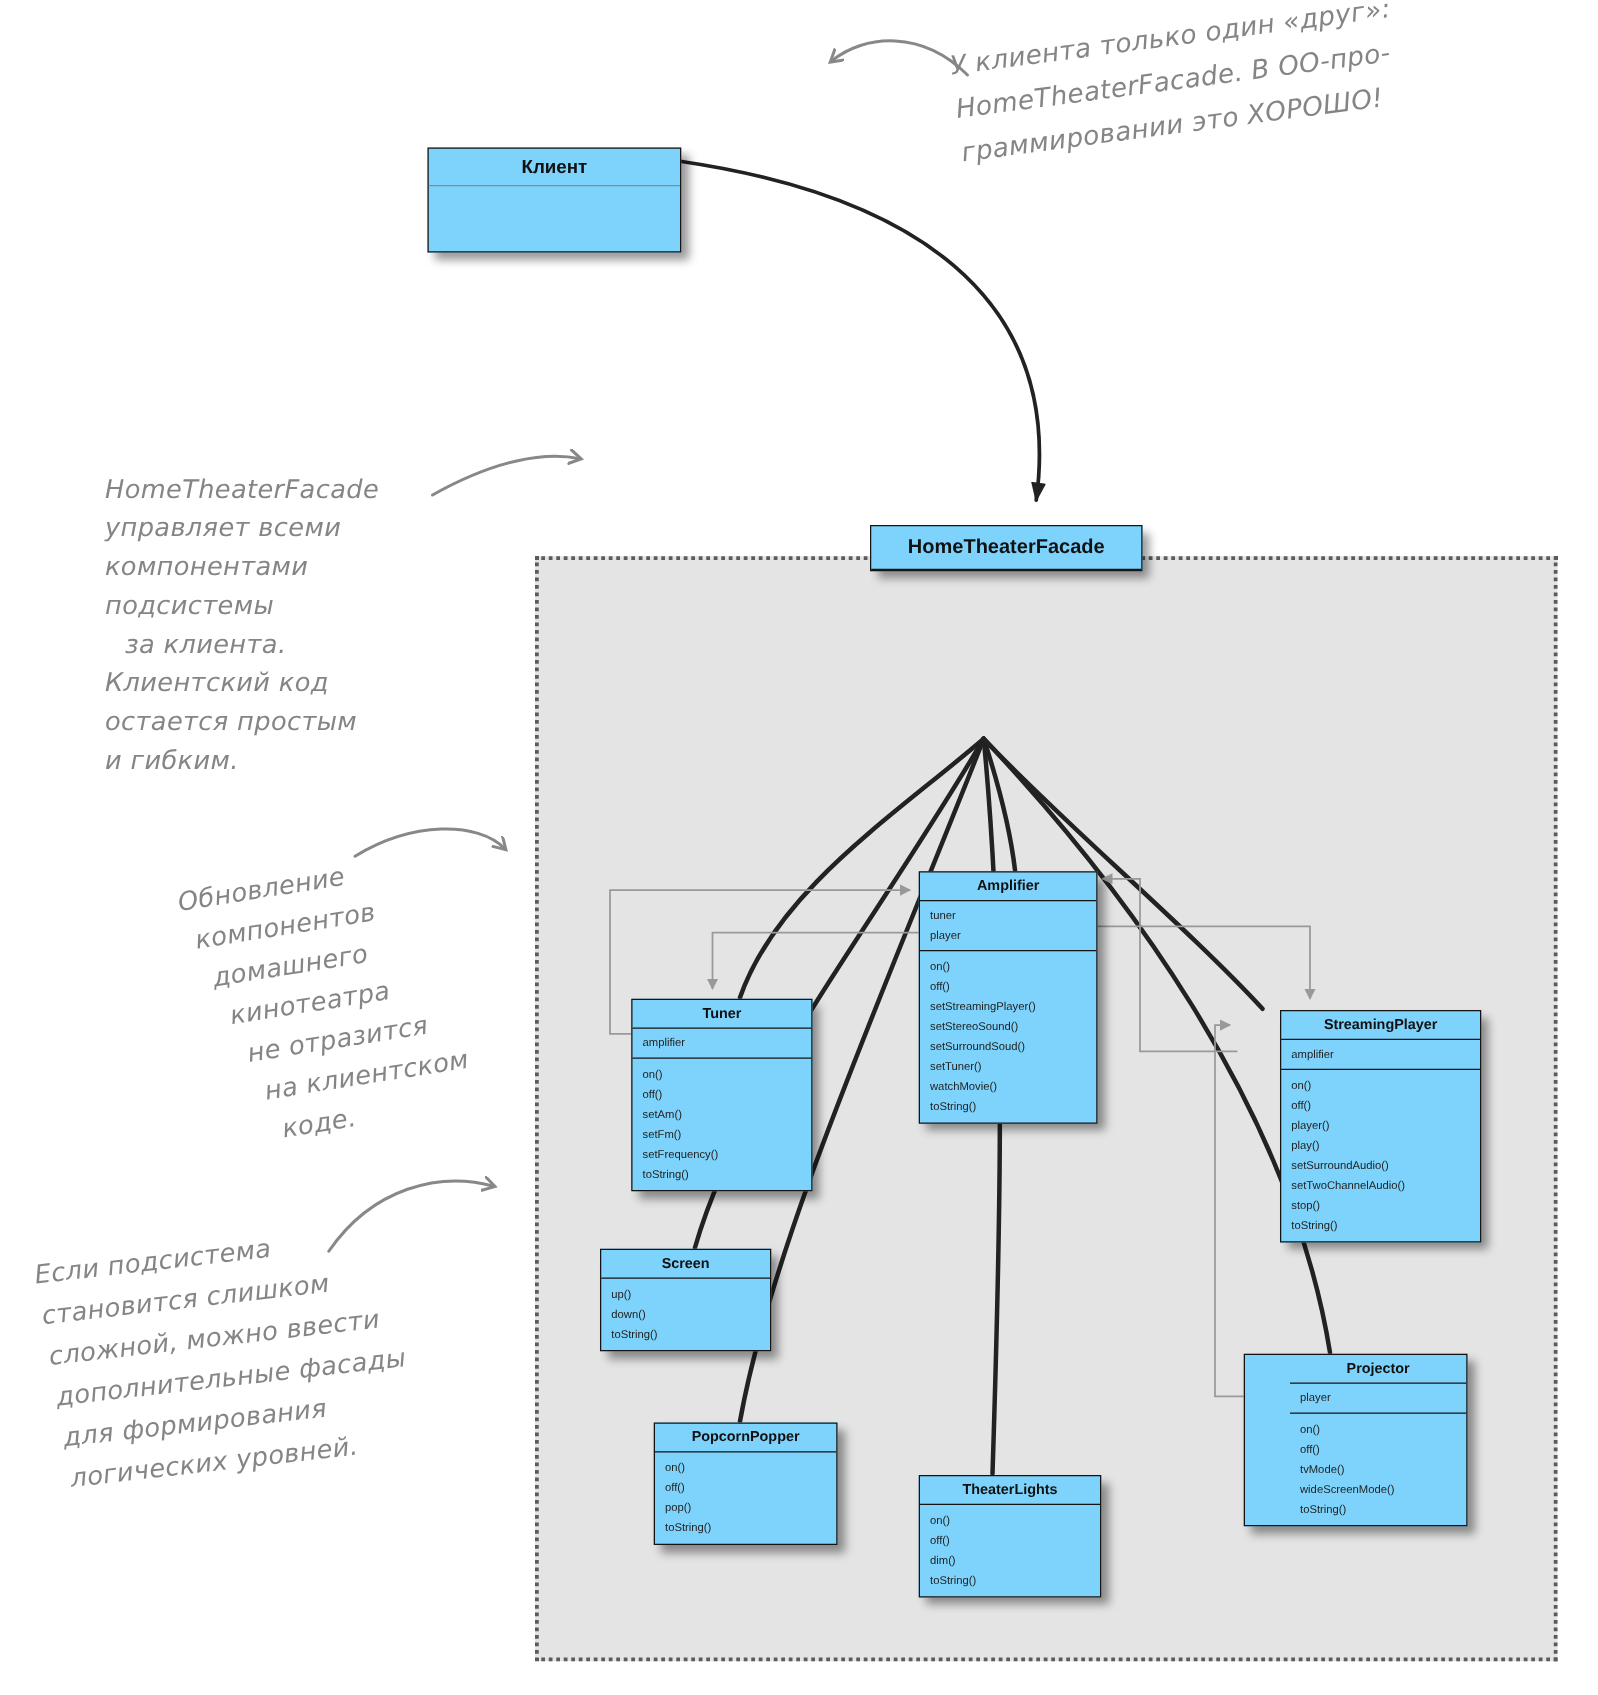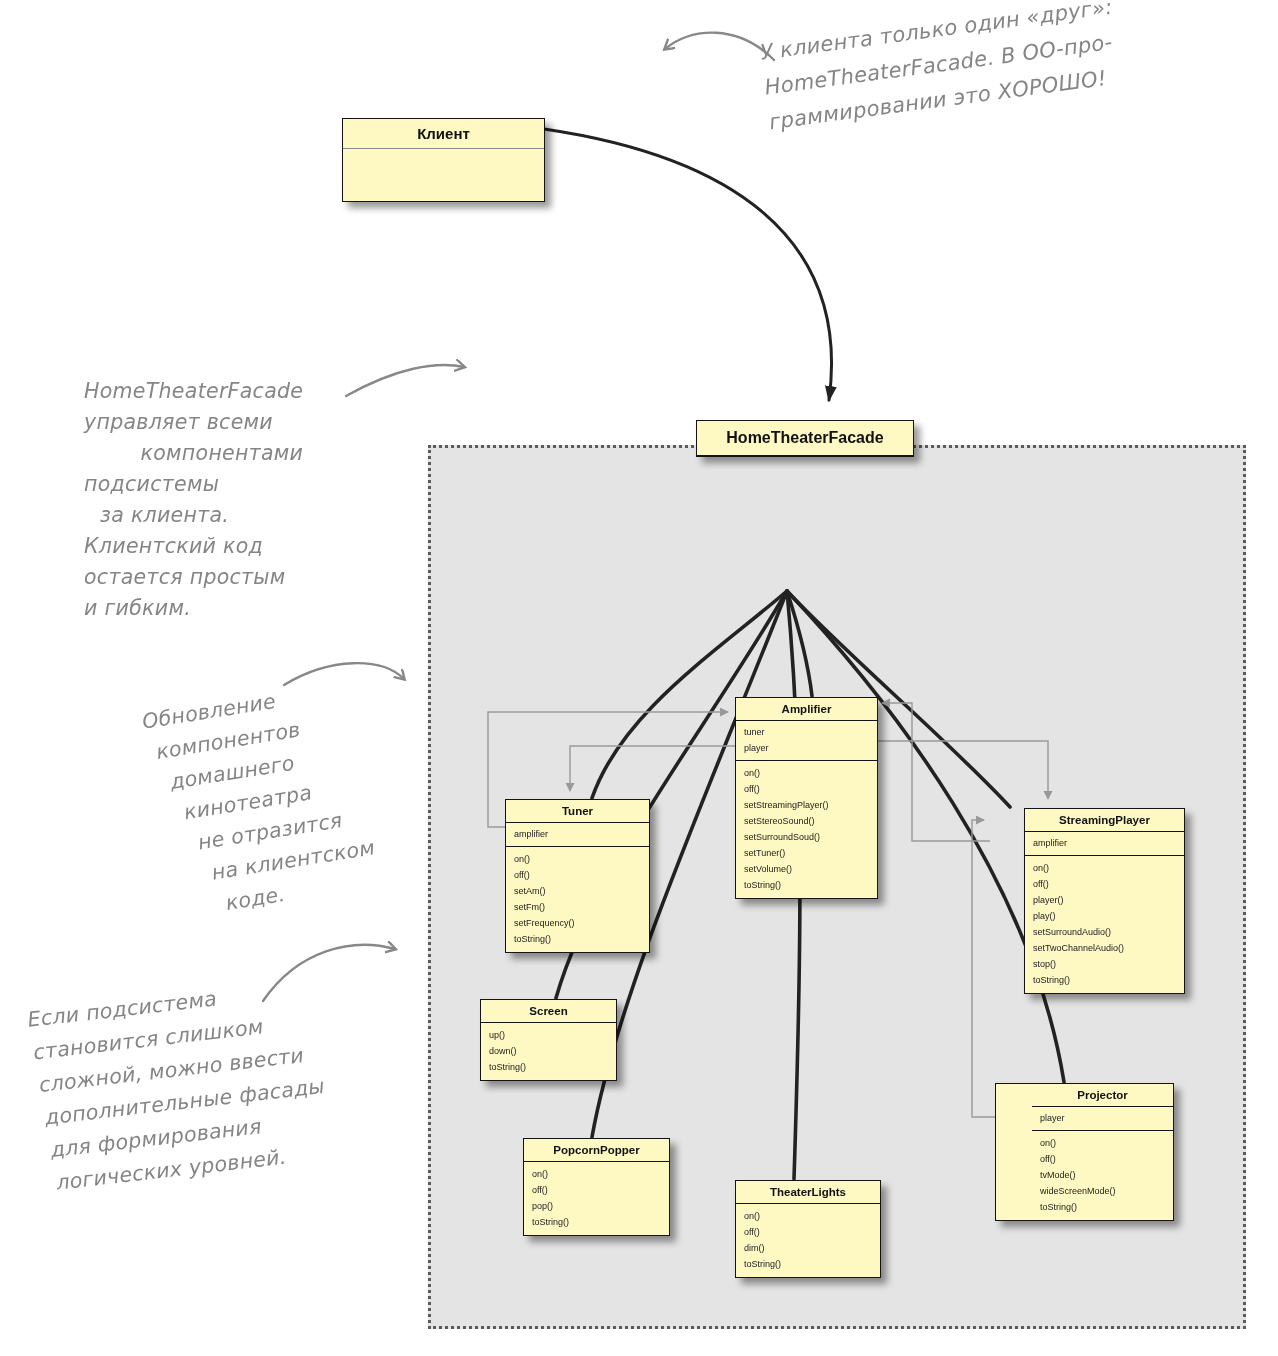--- a/index.html
+++ b/index.html
@@ -1,21 +1,21 @@
 <!DOCTYPE html>
 <html><head>
 <meta charset="utf-8">
 <style>
   html,body{margin:0;padding:0;background:#fff;}
   .stage{position:relative;width:1278px;height:1356px;background:#fff;overflow:hidden;
          font-family:"Liberation Sans",sans-serif;}
   .panel{position:absolute;left:428px;top:445px;width:812px;height:878px;
          background:#e4e4e4;border:3px dotted #5b5b5b;z-index:0;}
   svg.connectors{position:absolute;left:0;top:0;z-index:1;}
-  .uml{position:absolute;background:#fef9c3;border:1.7px solid #141414;
+  .uml{position:absolute;background:#7dd3fc;border:1.7px solid #141414;
        box-shadow:6px 6px 7px rgba(0,0,0,0.4);z-index:2;}
   .uml-title{font-weight:bold;text-align:center;color:#111;}
   .uml-title.sm{font-size:11.5px;padding:5px 2px;border-bottom:1.7px solid #141414;}
   .uml-title.lg{font-size:16px;padding:8px 2px;border-bottom:1.7px solid #141414;}
   .uml-title.client{font-size:15px;padding:6px 2px;border-bottom:1.5px solid #8a8a8a;}
   .uml-empty{height:52px;}
   .uml-attrs{border-bottom:1.7px solid #141414;padding:3px 0 4px;}
   .uml-attrs>div{font-size:9px;padding:3px 8px;color:#222;}
   .uml-methods{padding:4px 0 5px;}
   .uml-methods>div{font-size:9px;padding:3px 8px;color:#222;}
@@ -91,21 +91,21 @@
           <div>tuner</div>
           <div>player</div>
         </div>
         <div class="uml-methods">
           <div>on()</div>
           <div>off()</div>
           <div>setStreamingPlayer()</div>
           <div>setStereoSound()</div>
           <div>setSurroundSoud()</div>
           <div>setTuner()</div>
-          <div>setVolume()</div>
+          <div>watchMovie()</div>
           <div>toString()</div>
         </div>
       </div>
       <div class="uml" style="left: 505px; top: 799px; width: 143px;">
         <div class="uml-title sm">Tuner</div>
         <div class="uml-attrs">
           <div>amplifier</div>
         </div>
         <div class="uml-methods">
           <div>on()</div>
@@ -174,21 +174,21 @@
     </div>
 
   <div class="ann" id="ann-top" style="left: 758px; top: 36px; font-size: 21px; line-height: 35px; transform: rotate(-7.5deg);">
       <div style="margin-left: 0px;">У клиента только один «друг»:</div>
       <div style="margin-left: 0px;">HomeTheaterFacade. В ОО-про-</div>
       <div style="margin-left: 0px;">граммировании это ХОРОШО!</div>
     </div>
   <div class="ann" id="ann-facade_note" style="left: 84px; top: 376px; font-size: 20.5px; line-height: 31px; transform: rotate(0deg);">
       <div style="margin-left: 0px;">HomeTheaterFacade</div>
       <div style="margin-left: 0px;">управляет всеми</div>
-      <div style="margin-left: 0px; text-align: right;">компонентами</div>
+      <div style="margin-left: 0px;">компонентами</div>
       <div style="margin-left: 0px;">подсистемы</div>
       <div style="margin-left: 16px;">за клиента.</div>
       <div style="margin-left: 0px;">Клиентский код</div>
       <div style="margin-left: 0px;">остается простым</div>
       <div style="margin-left: 0px;">и гибким.</div>
     </div>
   <div class="ann" id="ann-update_note" style="left: 140px; top: 706px; font-size: 20.5px; line-height: 32px; transform: rotate(-9deg);">
       <div style="margin-left: 0px;">Обновление</div>
       <div style="margin-left: 9px;">компонентов</div>
       <div style="margin-left: 18px;">домашнего</div>

